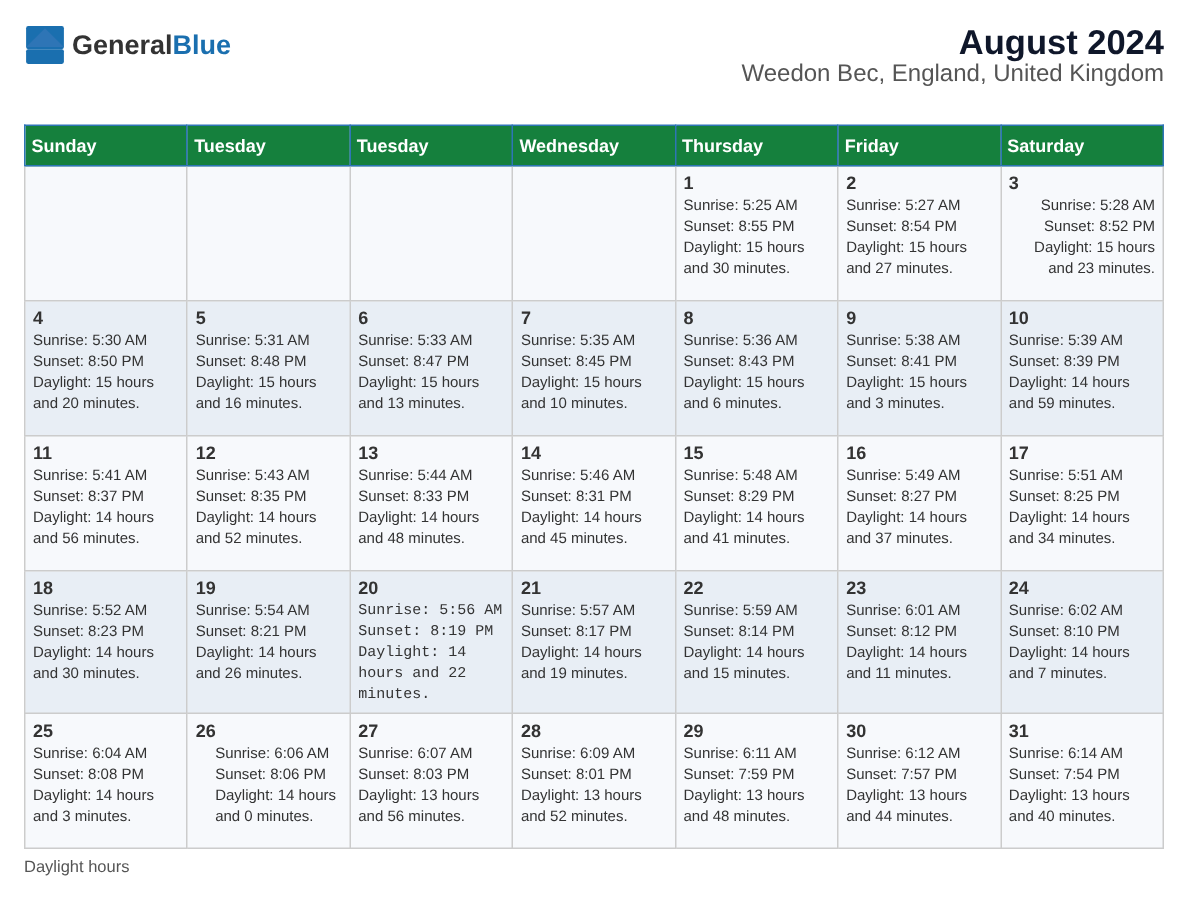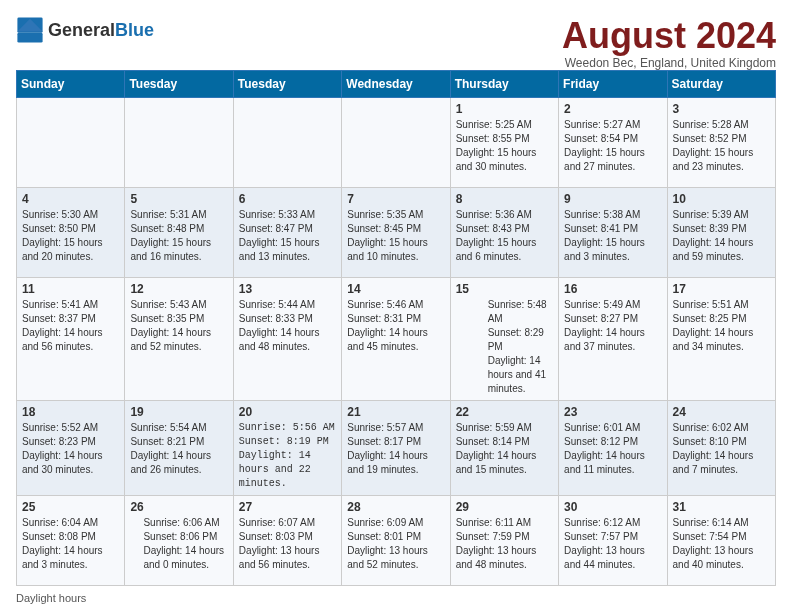--- a/index.html
+++ b/index.html
@@ -7,21 +7,21 @@
       font-family: Arial, sans-serif;
       background: #fff;
       width: 792px;
       min-height: 612px;
       padding: 16px;
     }
     .header {
       display: flex;
       justify-content: space-between;
       align-items: flex-start;
-      margin-bottom: 0;
+      margin-bottom: 24px;
     }
     .logo {
       display: flex;
       align-items: center;
       gap: 4px;
     }
     .logo-text-general {
       font-size: 18px;
       font-weight: bold;
       color: #333;
@@ -32,37 +32,37 @@
       color: #1a6faf;
     }
     .logo-icon {
       width: 28px;
       height: 28px;
     }
     .title-block {
       text-align: right;
     }
     .title-block h1 {
-      font-size: 36px;
-      font-weight: bold;
-      color: #7f1d1d;
+      font-size: 23px;
+      font-weight: bold;
+      color: #0f172a;
       line-height: 1.1;
     }
     .title-block h2 {
-      font-size: 12px;
+      font-size: 16px;
       font-weight: normal;
       color: #555;
     }
     table {
       width: 100%;
       border-collapse: collapse;
       font-size: 11px;
     }
     thead tr th {
-      background-color: #0369a1;
+      background-color: #15803d;
       color: #fff;
       padding: 6px 4px;
       text-align: left;
       font-size: 12px;
       font-weight: bold;
       border: 1px solid #2e75b6;
     }
     tbody tr td {
       border: 1px solid #ccc;
       padding: 4px 5px;
@@ -141,21 +141,21 @@
 Daylight: 15 hours and 30 minutes.</div>
         </td>
         <td>
           <div class="day-num">2</div>
           <div class="day-info" style="white-space: pre-line;">Sunrise: 5:27 AM
 Sunset: 8:54 PM
 Daylight: 15 hours and 27 minutes.</div>
         </td>
         <td>
           <div class="day-num">3</div>
-          <div class="day-info" style="white-space: pre-line;">Sunrise: 5:28 AM
+          <div class="day-info" style="white-space: pre-line; text-align: right;">Sunrise: 5:28 AM
 Sunset: 8:52 PM
 Daylight: 15 hours and 23 minutes.</div>
         </td>
       </tr>
       <tr>
         <td>
           <div class="day-num">4</div>
           <div class="day-info" style="white-space: pre-line;">Sunrise: 5:30 AM
 Sunset: 8:50 PM
 Daylight: 15 hours and 20 minutes.</div>
@@ -217,21 +217,21 @@
 Daylight: 14 hours and 48 minutes.</div>
         </td>
         <td>
           <div class="day-num">14</div>
           <div class="day-info" style="white-space: pre-line;">Sunrise: 5:46 AM
 Sunset: 8:31 PM
 Daylight: 14 hours and 45 minutes.</div>
         </td>
         <td>
           <div class="day-num">15</div>
-          <div class="day-info" style="white-space: pre-line; margin-left: 32px;">Sunrise: 5:48 AM
+          <div class="day-info" style="white-space: pre-line;">Sunrise: 5:48 AM
 Sunset: 8:29 PM
 Daylight: 14 hours and 41 minutes.</div>
         </td>
         <td>
           <div class="day-num">16</div>
           <div class="day-info" style="white-space: pre-line;">Sunrise: 5:49 AM
 Sunset: 8:27 PM
 Daylight: 14 hours and 37 minutes.</div>
         </td>
         <td>

